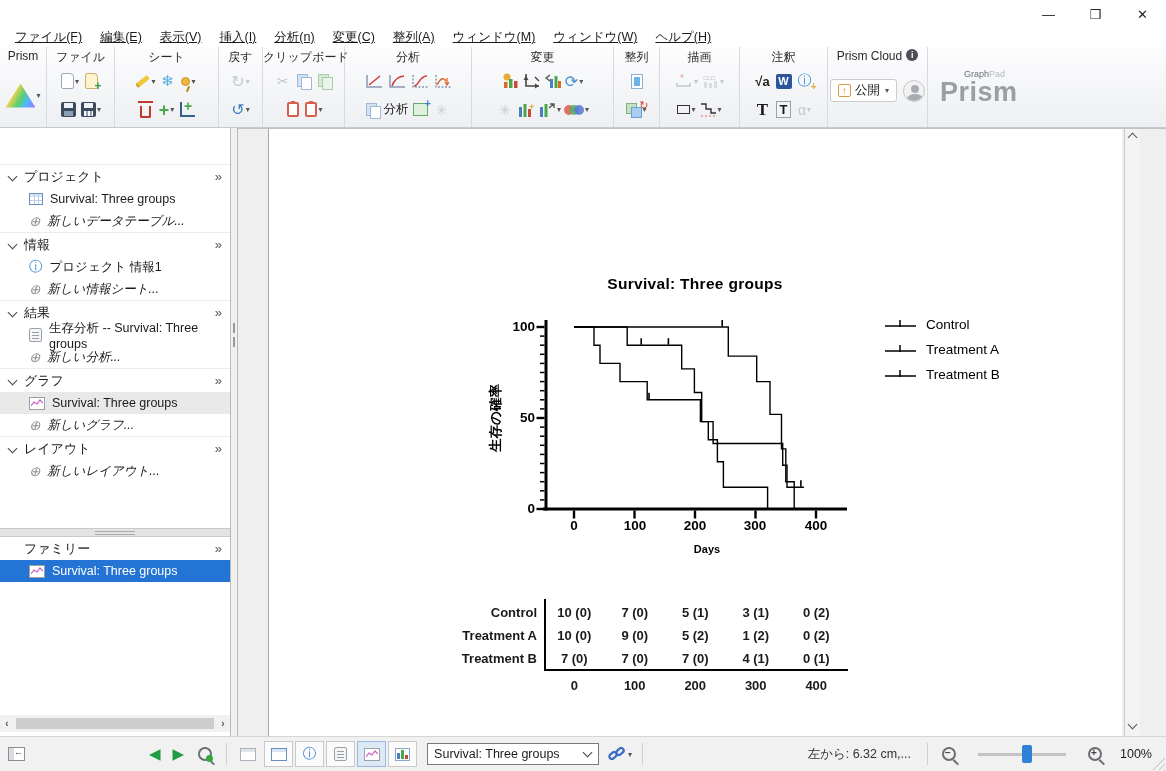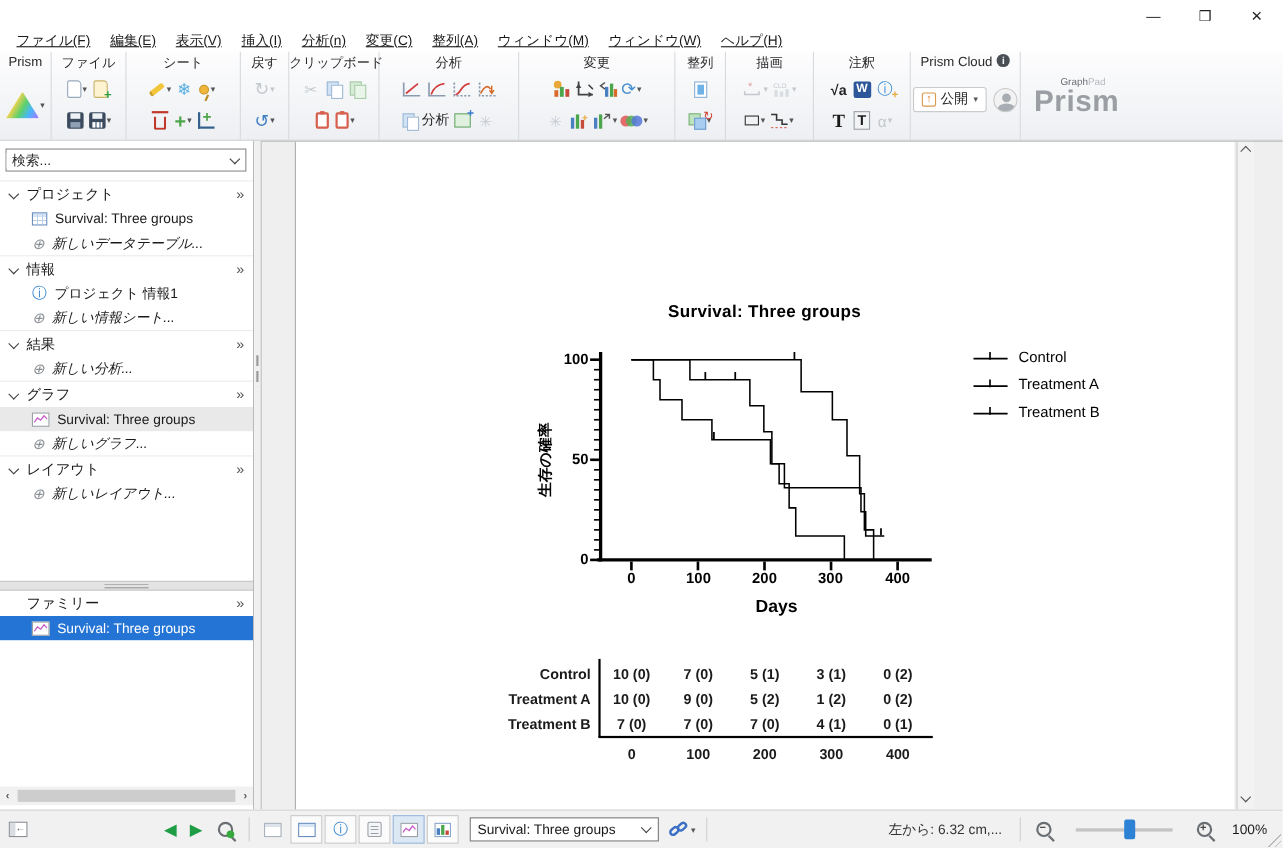--- a/index.html
+++ b/index.html
@@ -134,21 +134,21 @@
   
   #canvas { position:absolute; left:238px; top:128px; width:928px; height:608px; background:#efefef; border-top:1px solid #c2c2c2; }
   #page { position:absolute; left:30px; top:0; width:854px; height:607px; background:#fff; border-left:1px solid #a8a8a8; }
   #vscroll { position:absolute; right:26px; top:0; width:16px; height:607px; background:#f3f3f3; border-left:1px solid #c9c9c9; }
   #vscroll .chev { border-color:#555; }
   .chart-text { position:absolute; font-weight:bold; color:#000; }
   #g-title { left:226px; top:146px; width:400px; text-align:center; font-size:15.5px; letter-spacing:.3px; }
   .ytick { left:228px; width:38px; text-align:right; font-size:13.5px; }
   .xtick { top:389px; width:50px; text-align:center; font-size:13.5px; }
   #g-ylab { left:166px; top:279px; width:124px; height:20px; text-align:center; font-size:13.5px; transform:rotate(-90deg); }
-  #g-xlab { left:356px; top:414px; width:100px; text-align:right; font-size:16px; }
+  #g-xlab { left:388px; top:414px; width:100px; text-align:center; font-size:11px; }
   #legend { position:absolute; left:615px; top:183px; }
   .leg-row { display:flex; align-items:center; height:25px; gap:9px; }
   .leg-label { font-size:13.5px; color:#000; }
   #rt-title { left:190px; top:450px; width:400px; text-align:center; font-size:14px; }
   #risk-table { position:absolute; left:130px; top:472px; width:460px; height:95px; font-weight:bold; font-size:13px; }
   .rt-label { position:absolute; left:0; width:138px; text-align:right; height:23px; line-height:23px; }
   .rt-val { position:absolute; width:60.5px; text-align:center; height:23px; line-height:23px; }
   #rt-vline { left:275px; top:470px; width:1.5px; height:71px; background:#000; }
   #rt-hline { left:275px; top:540px; width:304px; height:1.5px; background:#000; }
 
@@ -513,24 +513,20 @@
     <div style="height:10px"></div>
   </div>
 
   <div id="brand">
     <div class="gp"><span class="g1">Graph</span><span class="g2">Pad</span></div>
     <div class="pr">Prism</div>
   </div>
 </div>
 
 <div id="sidebar">
-  <div id="searchbox">
-    <input placeholder="検索..." style="">
-    <span class="chev"></span>
-  </div>
 
   <div style="position:absolute; left:0; top:36px; width:230px;">
     <div class="nav-sec">
       <div class="sec-head">
           <span class="chev"></span>
           <span>プロジェクト</span>
           <span class="more">»</span>
         </div>
       <div class="nav-row">
           <span class="s-table"></span>
@@ -554,20 +550,24 @@
       <div class="nav-row newitem">
           <span class="s-plus">⊕</span>
           <span>新しい情報シート...</span>
         </div>
     </div>
     <div class="nav-sec">
       <div class="sec-head">
           <span class="chev"></span>
           <span>結果</span>
           <span class="more">»</span>
+        </div>
+      <div class="nav-row">
+          <span class="s-doc"></span>
+          <span>生存分析 -- Survival: Three groups</span>
         </div>
       <div class="nav-row newitem">
           <span class="s-plus">⊕</span>
           <span>新しい分析...</span>
         </div>
     </div>
     <div class="nav-sec">
       <div class="sec-head">
           <span class="chev"></span>
           <span>グラフ</span>

